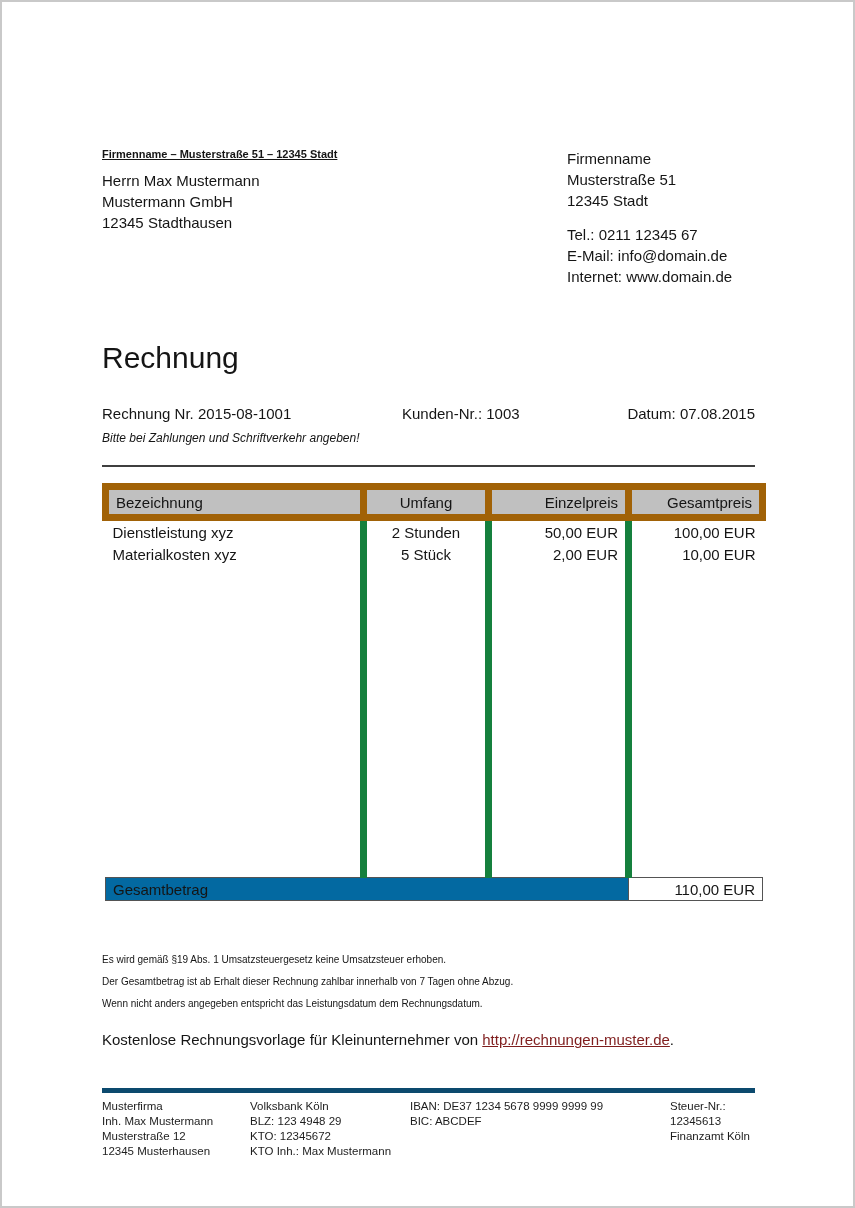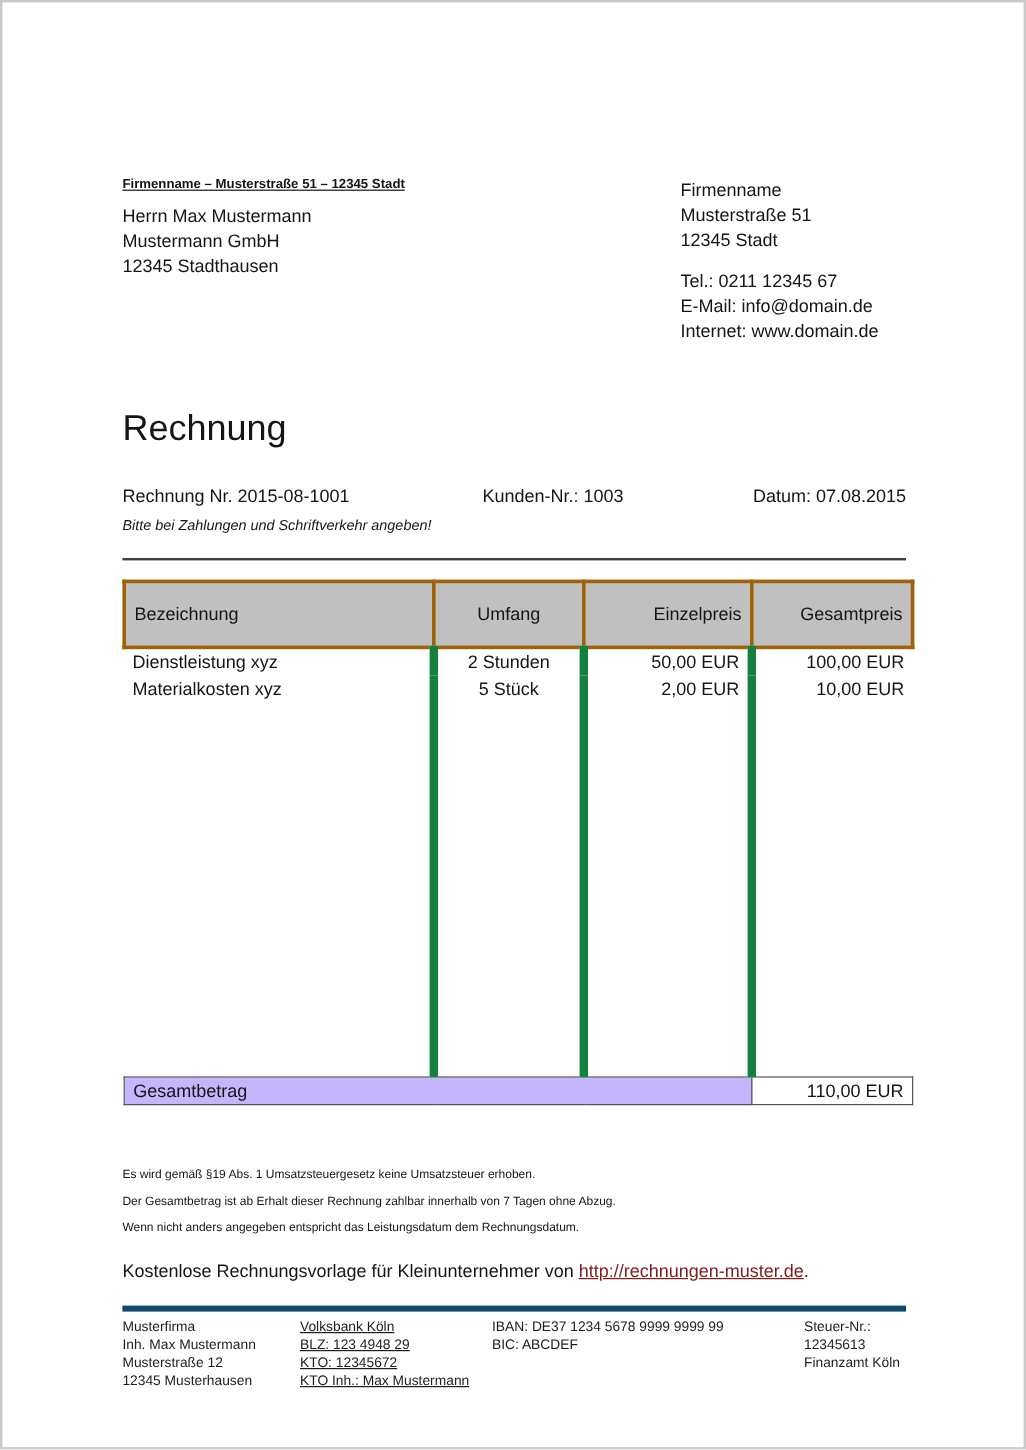--- a/index.html
+++ b/index.html
@@ -32,47 +32,47 @@
   .meta-row{display:flex;margin-top:30px;font-size:15px;}
   .meta-invoice{width:300px;}
   .meta-customer{width:220px;}
   .meta-date{margin-left:auto;white-space:nowrap;}
   .meta-note{margin-top:9px;font-size:12px;font-style:italic;}
   .divider{margin-top:20px;border:none;border-top:2px solid #3f3f3f;height:0;}
 
   
   table.items{border-collapse:collapse;table-layout:fixed;width:657px;margin-top:16px;}
   table.items th{
-    background:#c0c0c0;border:3px solid #a16207;
-    font-weight:400;font-size:15px;height:22px;padding:15px 7px;
+    background:#c0c0c0;border:7px solid #a16207;
+    font-weight:400;font-size:15px;height:22px;padding:1px 7px;
   }
   table.items td{font-size:15px;height:22px;padding:0 7px;}
   table.items tbody td{border-right:7px solid #15803d;}
   table.items tbody td:last-child{border-right:none;}
   tr.spacer td{height:312px;}
   table.items tfoot td{border:1px solid #545454;height:22px;}
-  .total-label{background:#c4b5fd;text-align:left;font-size:15px;margin-left:17px;}
+  .total-label{background:#0369a1;text-align:left;font-size:15px;margin-left:17px;}
   .total-value{text-align:right;font-size:15px;}
   .al{text-align:left;}
   .ac{text-align:center;}
   .ar{text-align:right;}
 
   
   .terms{margin-top:48px;font-size:10px;line-height:22px;}
   .credit{margin-top:16px;font-size:15px;}
   .credit a{color:#7f1d1d;text-decoration:underline;}
 
   
   .footer{
     position:absolute;left:100px;right:98px;top:1086px;
     border-top:5px solid #0c4a6e;padding-top:6px;
     display:flex;font-size:11.5px;line-height:15px;color:#1d1d1d;
   }
   .fcol1{width:148px;}
-  .fcol2{width:160px;text-decoration:underline;}
+  .fcol2{width:160px;}
   .fcol3{width:212px;}
   .fcol4{flex:1;margin-left:48px;}
 </style>
 </head>
 <body>
 
 <div class="page">
   <div class="content">
 
     <div class="letterhead">

